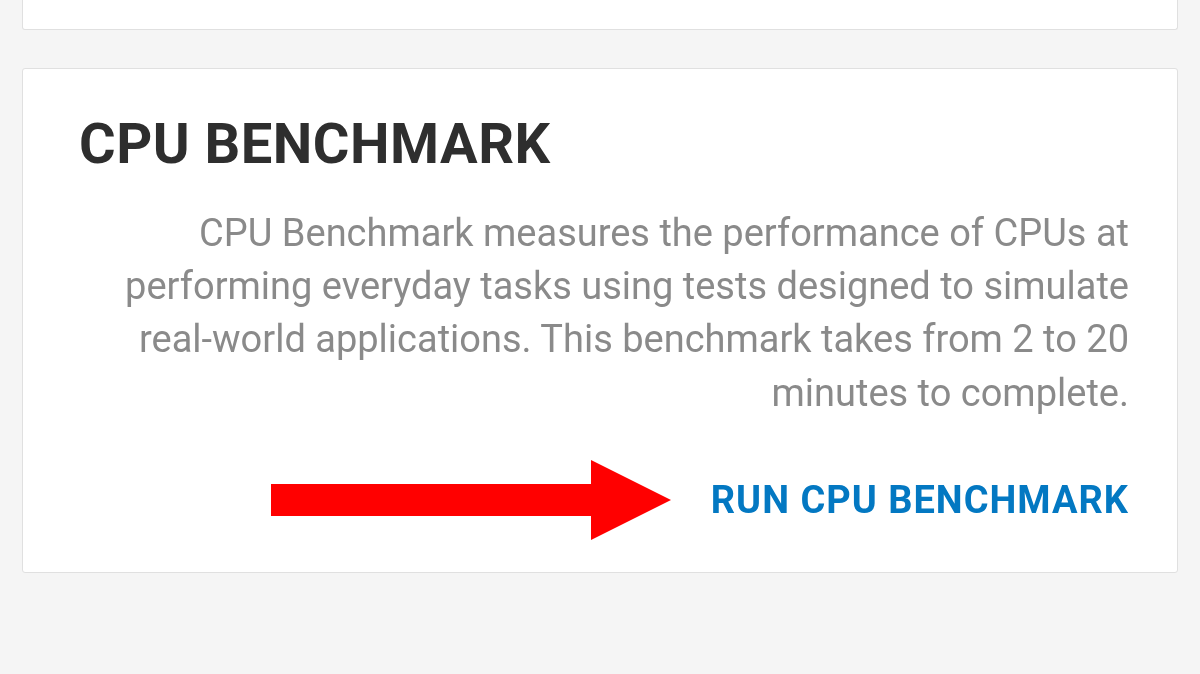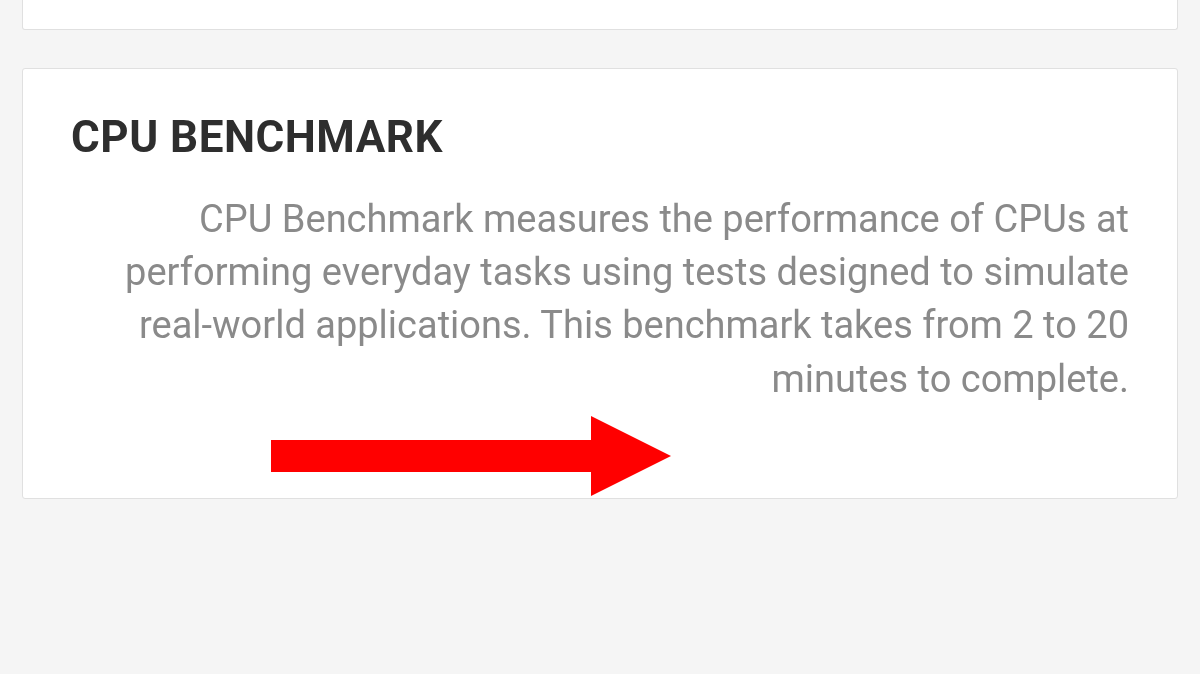--- a/index.html
+++ b/index.html
@@ -26,26 +26,27 @@
       border-top-right-radius: 0;
     }
     .card {
       background: #fff;
       border: 1px solid #e0e0e0;
       border-radius: 3px;
       padding: 42px 48px 42px 48px;
       position: relative;
     }
     .card-title {
-      font-size: 44px;
+      font-size: 56px;
       font-weight: 700;
       color: #2e2e2e;
       letter-spacing: 0.5px;
       margin-bottom: 30px;
       text-transform: uppercase;
+      margin-left: 8px;
     }
     .card-description {
       font-size: 38px;
       font-weight: 400;
       color: #8a8a8a;
       line-height: 1.4;
       margin-bottom: 50px;
       text-align: right;
     }
     .card-actions {
@@ -87,14 +88,15 @@
   <p class="card-description">CPU Benchmark measures the performance of CPUs at performing everyday tasks using tests designed to simulate real-world applications. This benchmark takes from 2 to 20 minutes to complete.</p>
   <div class="card-actions">
     <div class="arrow-annotation">
       <svg width="430" height="100" viewBox="0 0 430 100">
         <g fill="#ff0000">
           <rect x="20" y="34" width="330" height="32"></rect>
           <polygon points="340,10 340,90 420,50"></polygon>
         </g>
       </svg>
     </div>
+    <button class="run-button">RUN CPU BENCHMARK</button>
   </div>
 </div>
 
 </body></html>

